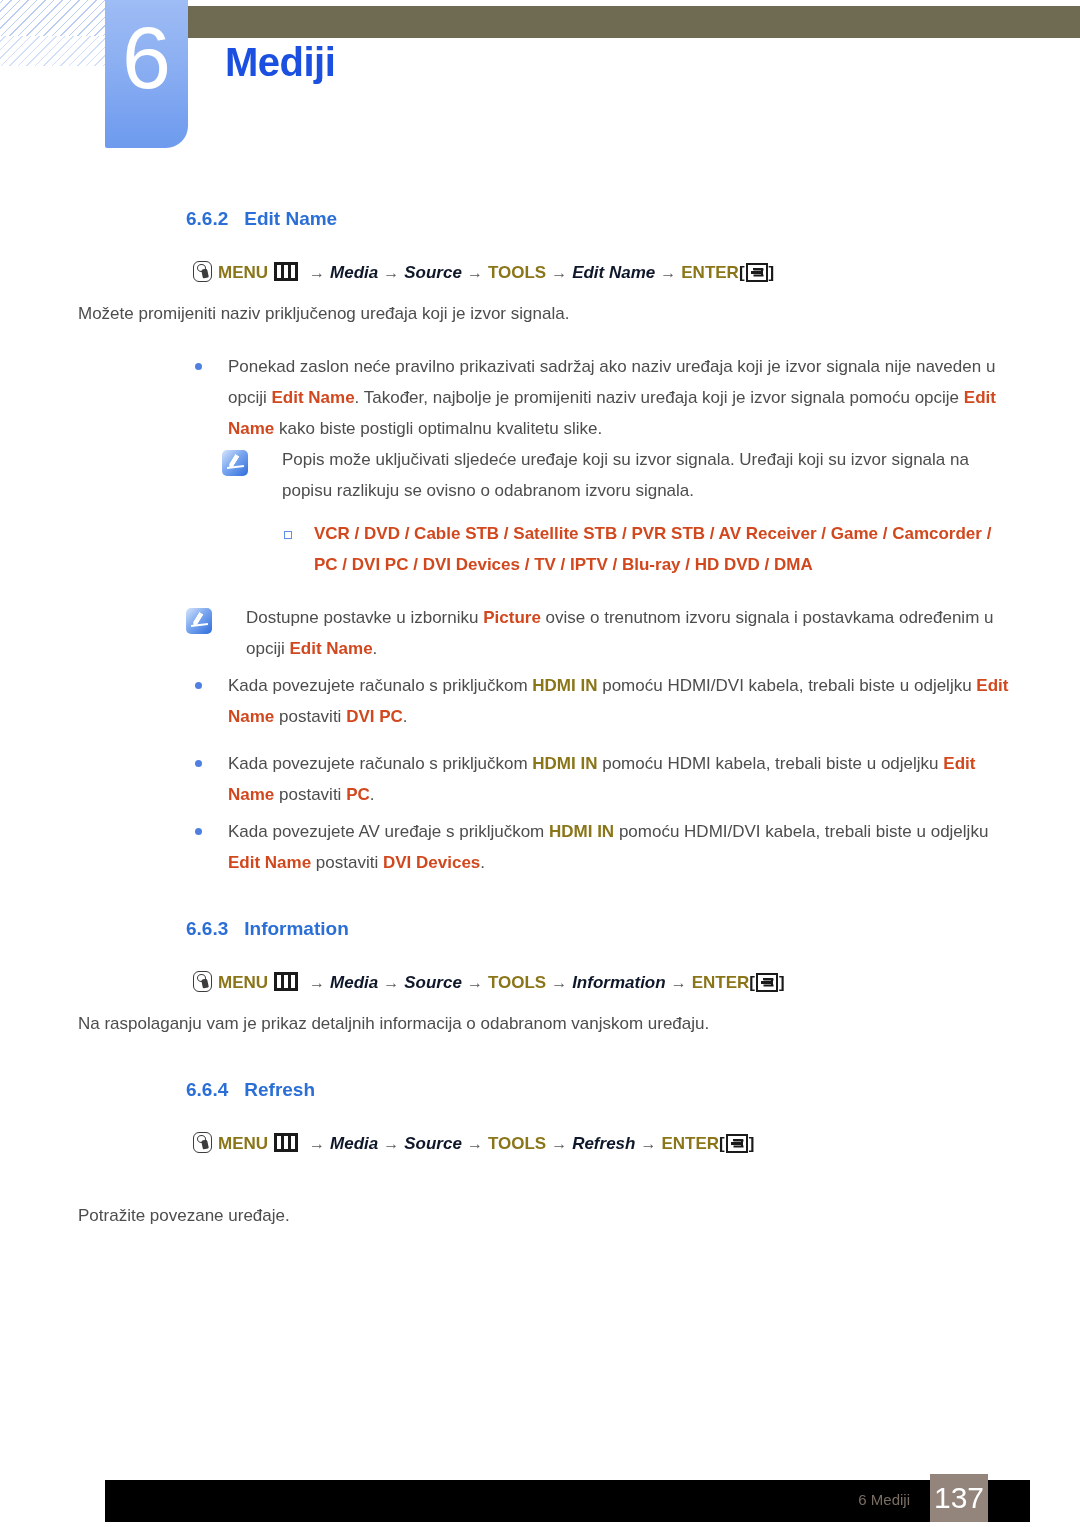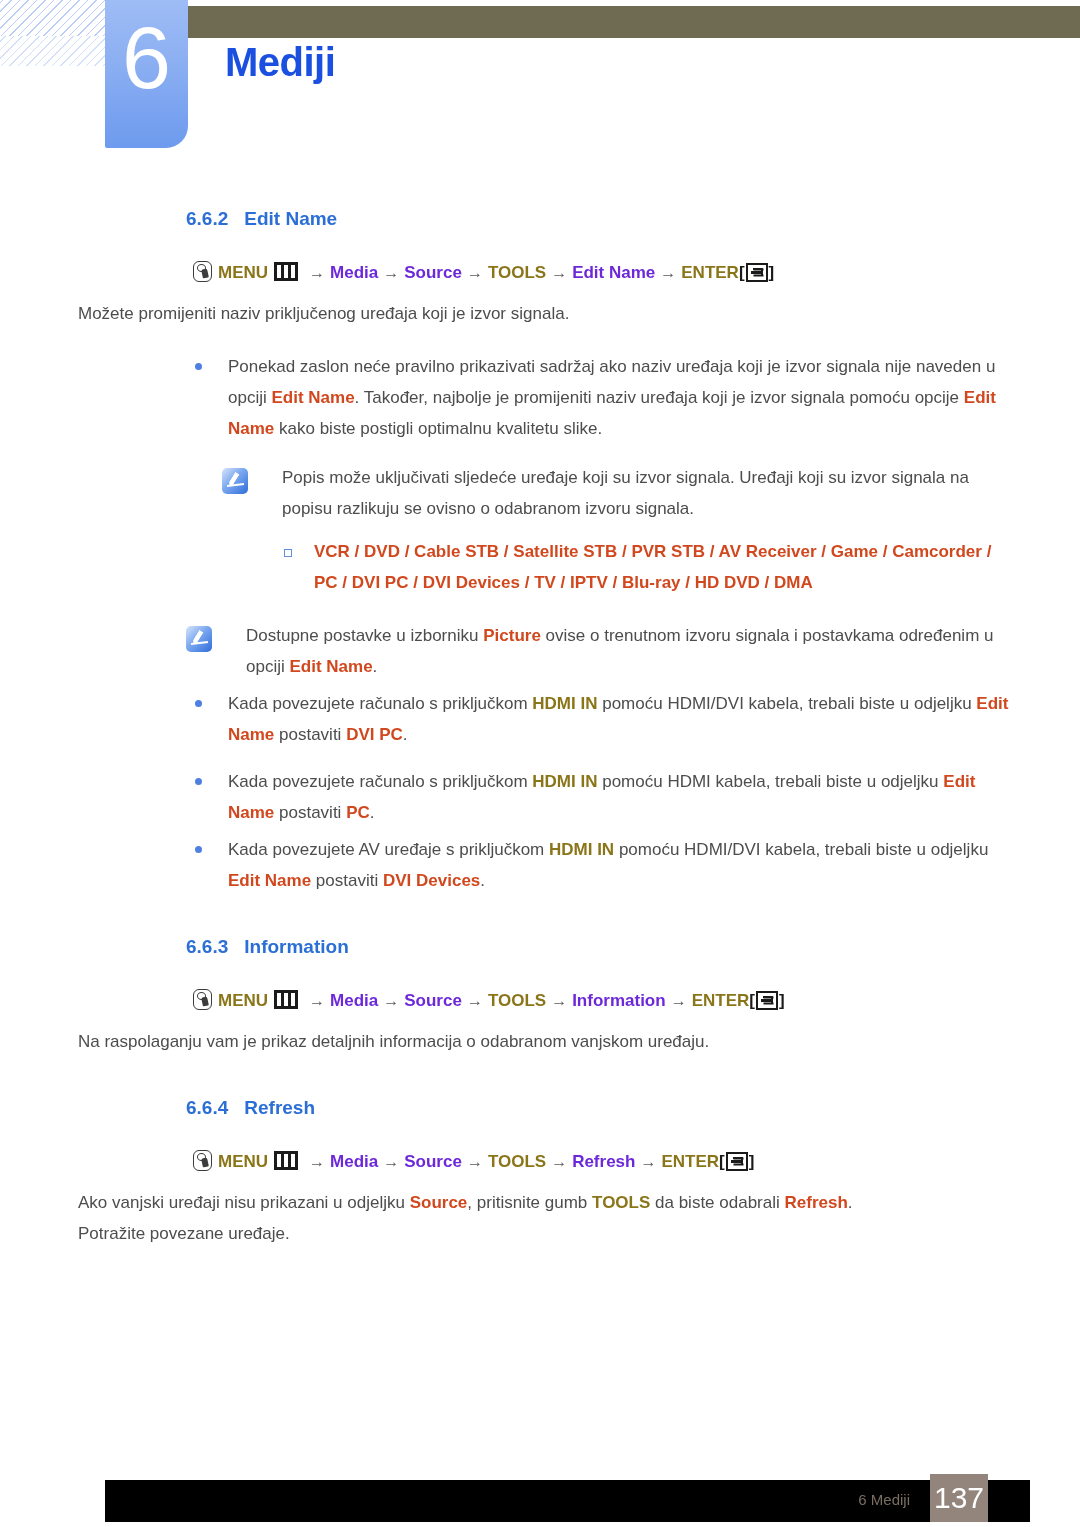--- a/index.html
+++ b/index.html
@@ -73,21 +73,21 @@
   }
   .sec-head .num { margin-right:16px; }
 
   .menu-path {
     margin-left:193px;
     font-size:17px;
     font-weight:bold;
     line-height:26px;
     white-space:nowrap;
   }
-  .mp-red   { color:#6d28d9; }
+  .mp-red   { color:#0f172a;font-style:italic; }
   .mp-olive { color:#8a7519; }
   .mp-arrow { color:#595959; font-weight:normal; padding:0 5px; font-size:16px; }
 
   
   .ico-hand {
     display:inline-block; vertical-align:-4px;
     width:19px; height:21px;
     border:1.6px solid #3c3c3c;
     border-radius:6px;
     position:relative;
@@ -278,21 +278,21 @@
 
   <div class="para" style="margin-top:12px;">Možete promijeniti naziv priključenog uređaja koji je izvor signala.</div>
 
   <div class="bullet-row" style="margin-top:22px;justify-content:flex-end;">
     <div class="bullet-dot">
         <span></span>
       </div>
     <div class="bullet-text"><span>Ponekad zaslon neće pravilno prikazivati sadržaj ako naziv uređaja koji je izvor signala nije naveden u opciji </span><span class="b-red">Edit Name</span><span>. Također, najbolje je promijeniti naziv uređaja koji je izvor signala pomoću opcije </span><span class="b-red">Edit Name</span><span> kako biste postigli optimalnu kvalitetu slike.</span></div>
   </div>
 
-  <div class="note-row" style="margin-top:18px; margin-left:222px;">
+  <div class="note-row" style="margin-left:222px;">
     <div class="note-icon">
         <span></span>
       </div>
     <div class="note-text">Popis može uključivati sljedeće uređaje koji su izvor signala. Uređaji koji su izvor signala na popisu razlikuju se ovisno o odabranom izvoru signala.</div>
   </div>
 
   <div class="sub-row" style="margin-top:12px; margin-left:268px;">
     <div class="sub-mark">
         <span></span>
       </div>
@@ -342,21 +342,21 @@
 
   <div class="sec-head" style="margin-top:40px;">
     <span class="num">6.6.4</span><span>Refresh</span>
   </div>
 
   <div class="menu-path" style="margin-top:30px;">
     <span class="ico-hand"></span><span class="mp-olive">MENU</span><span class="ico-grid"><i></i><i></i><i></i></span><span class="mp-arrow">→</span><span class="mp-red">Media</span><span class="mp-arrow">→</span><span class="mp-red">Source</span><span class="mp-arrow">→</span><span class="mp-olive">TOOLS</span><span class="mp-arrow">→</span><span class="mp-red">Refresh</span><span class="mp-arrow">→</span><span class="mp-olive">ENTER</span><span class="brk">[</span><span class="ico-enter"></span><span class="brk">]</span>
   </div>
 
   <div class="para" style="margin-top:12px;">
-    <span><span>Ako vanjski uređaji nisu prikazani u odjeljku </span><span class="b-red">Source</span><span>, pritisnite gumb </span><span class="b-olive">TOOLS</span><span> da biste odabrali </span><span class="b-red">Refresh</span><span>.</span></span><br>
+    <br>
     <span>Potražite povezane uređaje.</span>
   </div>
 
 </div>
 
 <div class="footer">
   <div class="footer-label">6 Mediji</div>
   <div class="page-box">137</div>
 </div>
 

